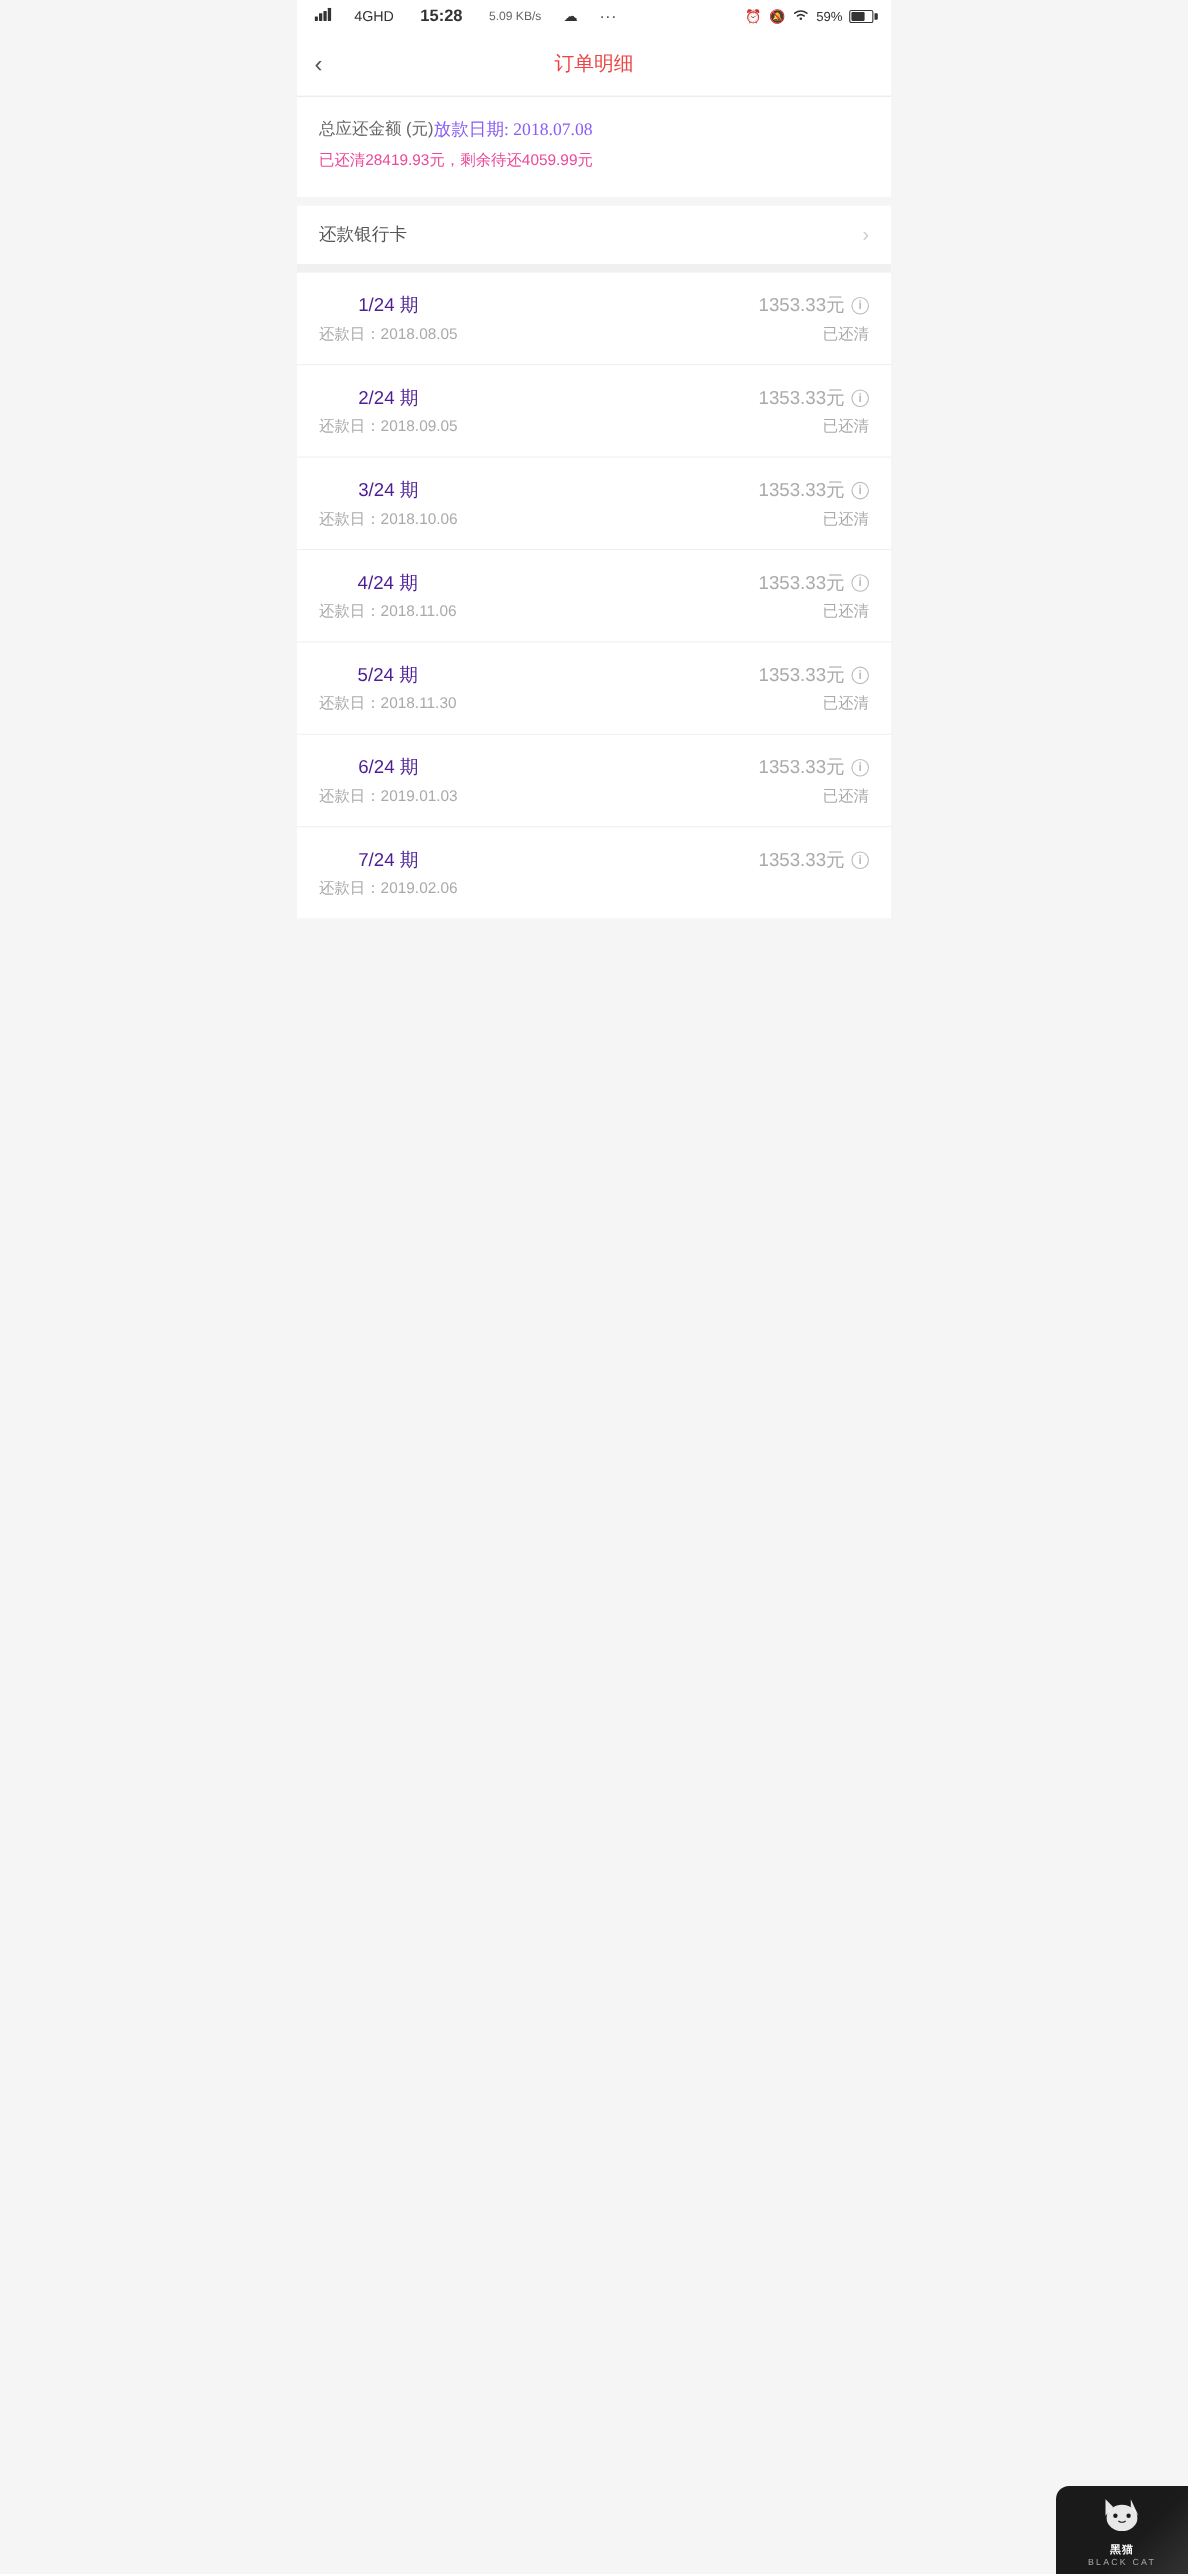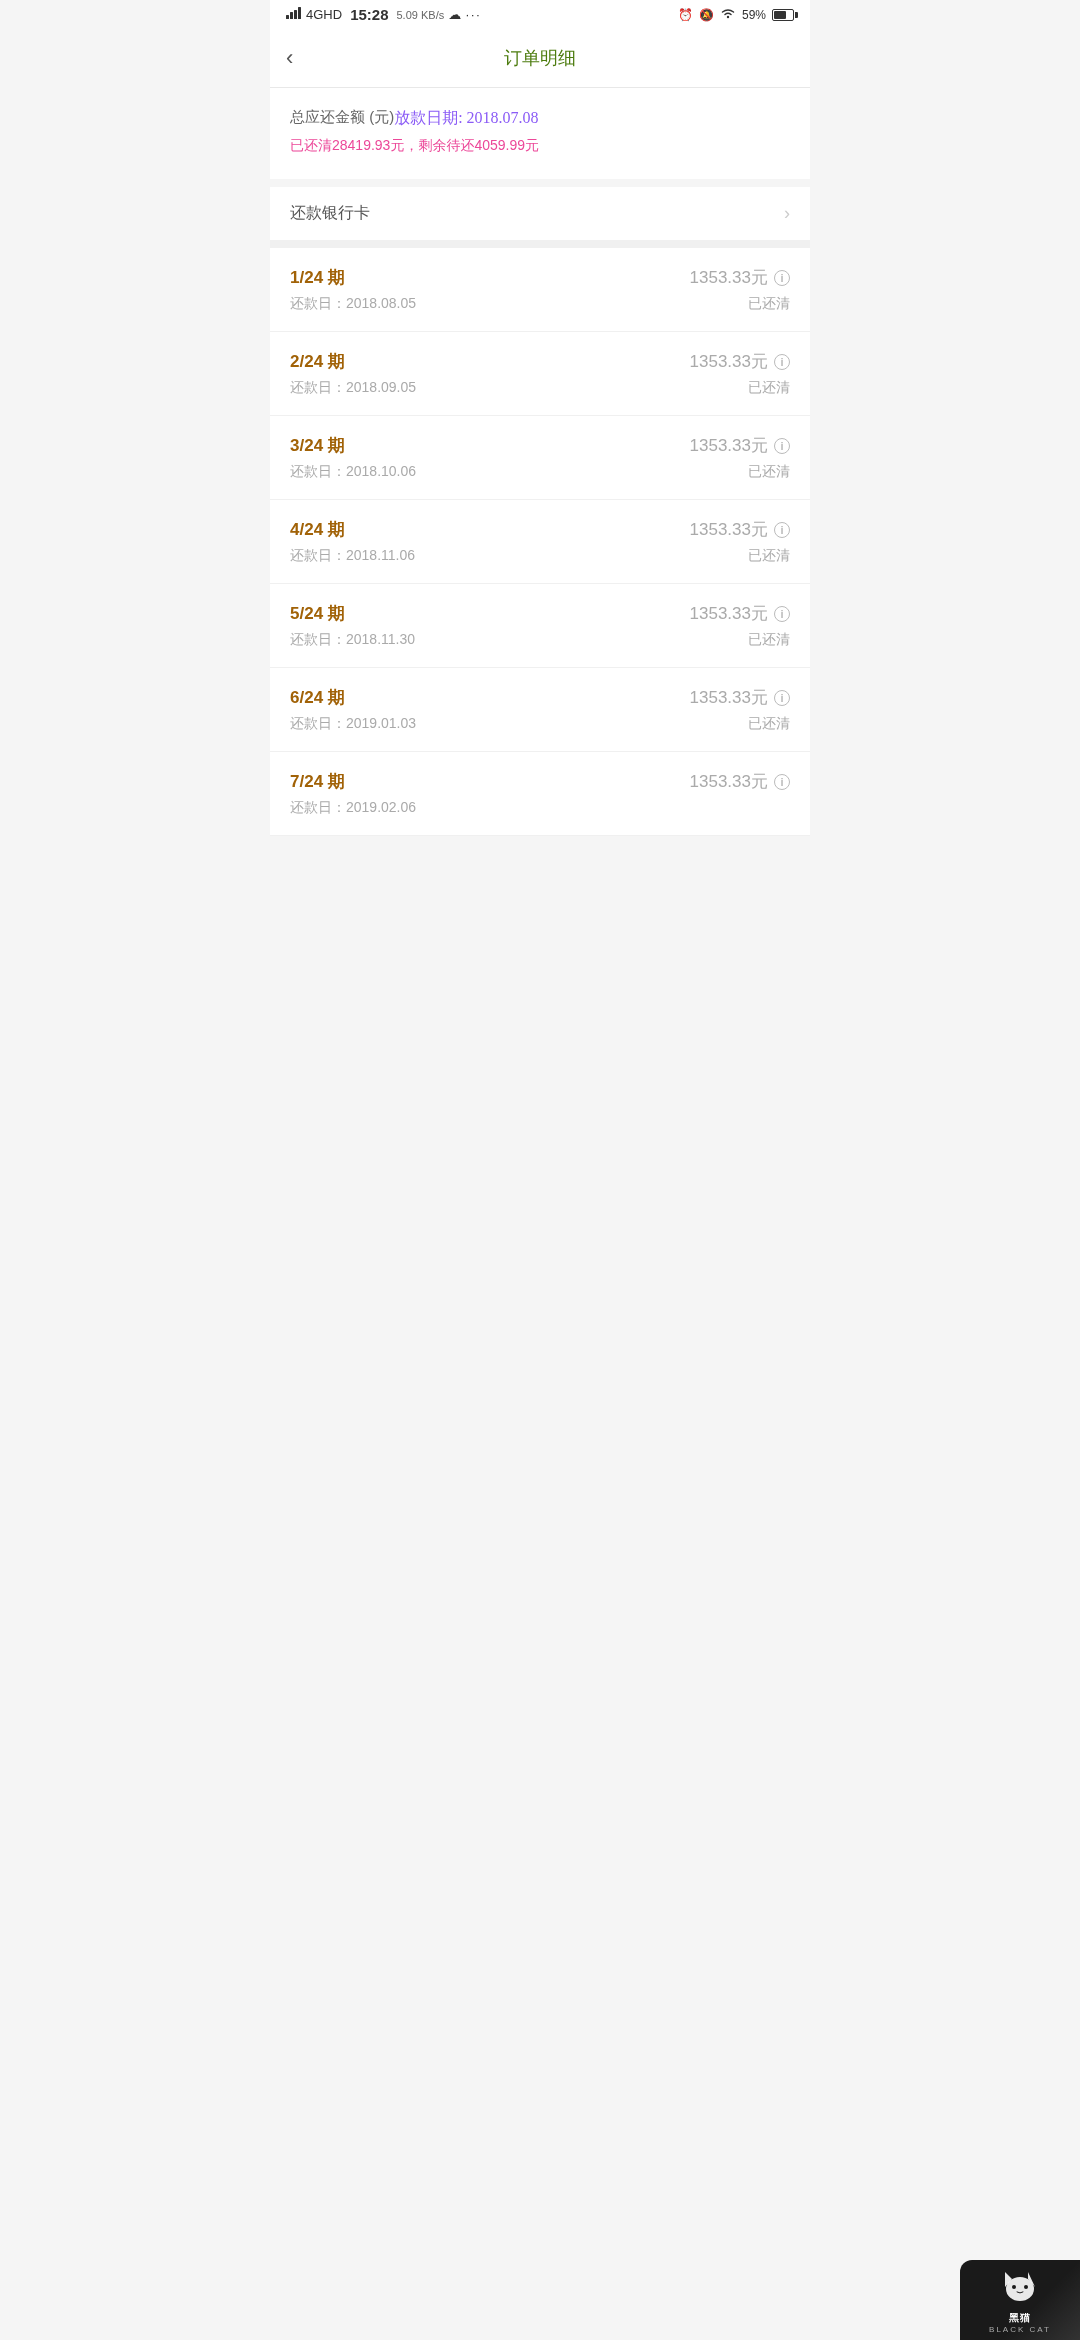--- a/index.html
+++ b/index.html
@@ -17,21 +17,21 @@
     
     .status-bar {
       background: #fff;
       display: flex;
       justify-content: space-between;
       align-items: center;
       padding: 6px 16px;
       font-size: 13px;
       font-weight: 500;
     }
-    .status-left { display: flex; align-items: center; gap: 4px; }
+    .status-left { display: flex; align-items: center; gap: 20px; }
     .status-right { display: flex; align-items: center; gap: 6px; font-size: 12px; }
     .battery {
       display: inline-block;
       width: 22px;
       height: 12px;
       border: 1.5px solid #333;
       border-radius: 2px;
       position: relative;
     }
     .battery::after {
@@ -69,21 +69,21 @@
       color: #555;
       cursor: pointer;
       padding: 4px 8px 4px 0;
     }
     .header-title {
       position: absolute;
       left: 50%;
       transform: translateX(-50%);
       font-size: 18px;
       font-weight: 500;
-      color: #4d7c0f;
+      color: #ef4444;
     }
 
     
     .summary-section {
       background: #fff;
       padding: 20px 20px 24px;
       margin-bottom: 8px;
     }
     .summary-header {
       display: flex;
@@ -138,23 +138,24 @@
     .installment-item {
       display: flex;
       justify-content: space-between;
       align-items: flex-start;
       padding: 18px 20px;
       border-bottom: 1px solid #f0f0f0;
     }
     .installment-left {}
     .installment-period {
       font-size: 17px;
-      color: #a16207;
+      color: #4c1d95;
       margin-bottom: 6px;
-      font-weight: 700;
+      font-weight: 400;
+      text-align: center;
     }
     .installment-due {
       font-size: 14px;
       color: #aaa;
     }
     .installment-right {
       text-align: right;
     }
     .installment-amount {
       font-size: 17px;

